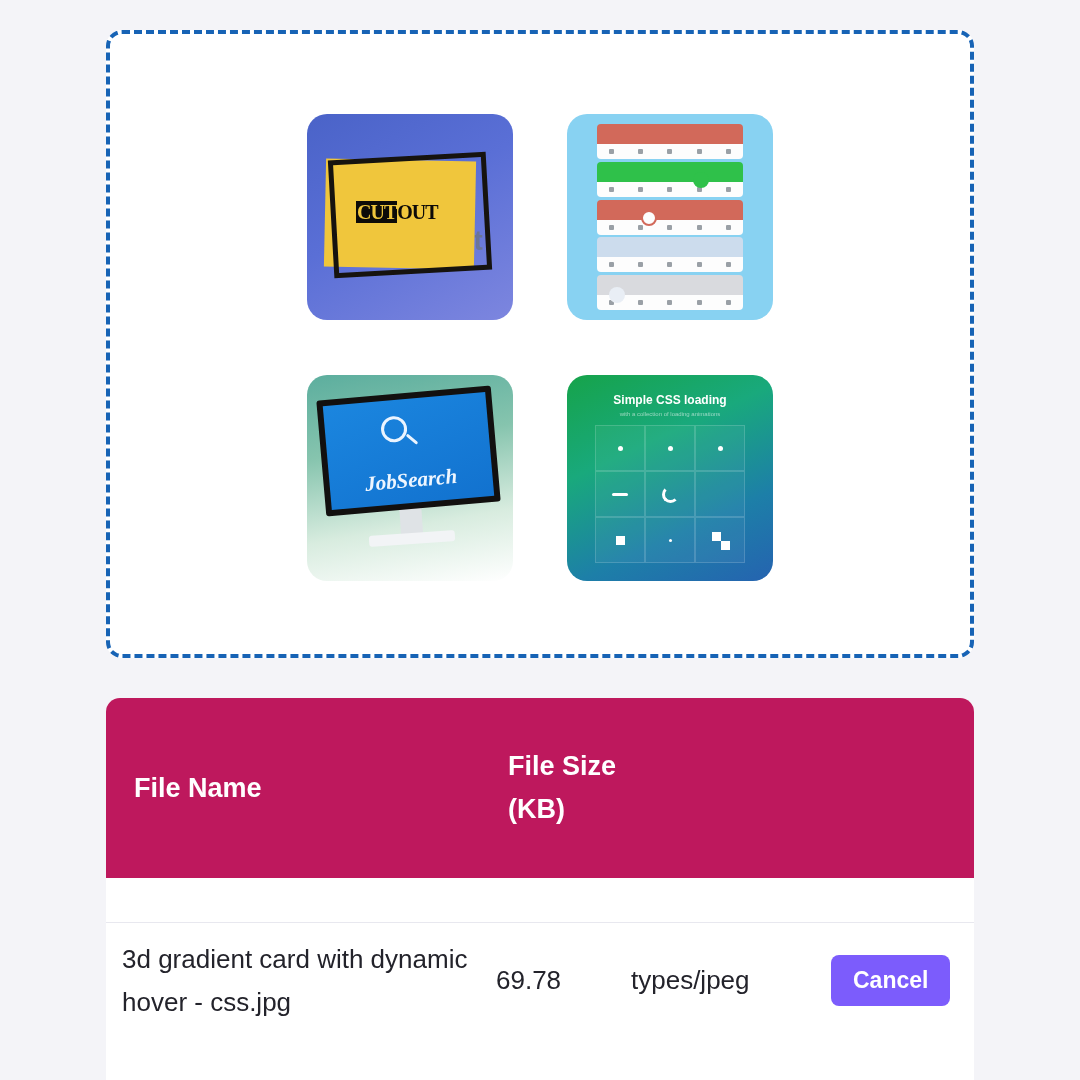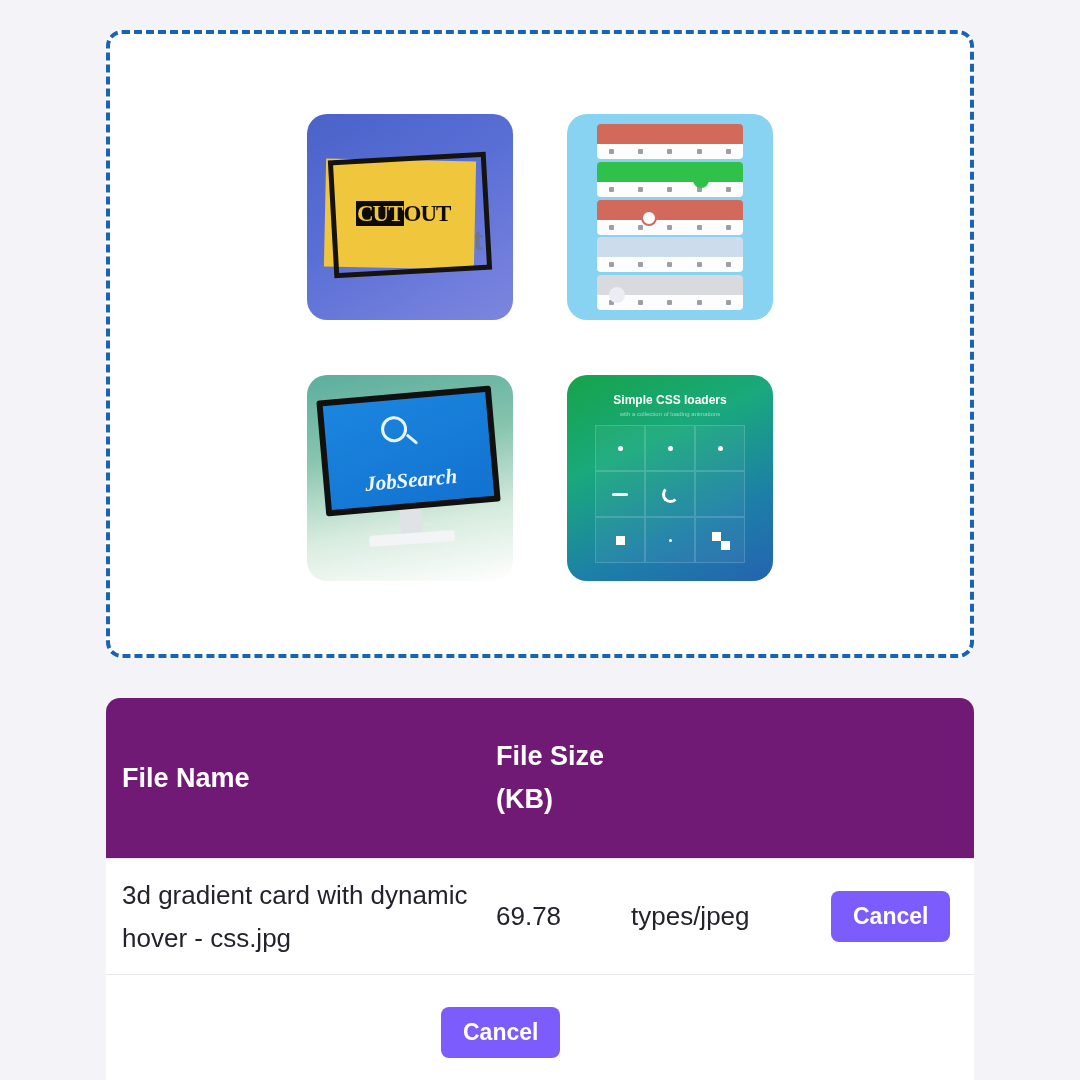--- a/index.html
+++ b/index.html
@@ -56,21 +56,21 @@
     transform: rotate(-3.2deg);
   }
   .t1 .sticker {
     position: absolute; left: 18px; top: 46px;
     width: 150px; height: 108px;
     background: #f0c63c;
     transform: rotate(1.2deg);
   }
   .t1 .cut {
     position: absolute; left: 49px; top: 87px;
-    font-size: 23px; font-weight: 800; color: #0d0b08;
+    font-size: 20px; font-weight: 800; color: #0d0b08;
     letter-spacing: -1px; font-family: "Liberation Serif", serif;
   }
   .t1 .cut b { background: #0d0b08; color: #f0c63c; padding: 0 1px; }
 
   
   .t2 { background: #88d2f2; padding: 10px 30px; display: flex; flex-direction: column; justify-content: space-between; }
   .navmock { border-radius: 4px; overflow: hidden; position: relative; }
   .navmock .band { height: 20px; }
   .navmock .strip {
     height: 15px; background: #fdfdfd;
@@ -163,40 +163,42 @@
   
   .table {
     position: absolute;
     left: 106px; top: 698px;
     width: 868px;
     background: #ffffff;
     border-radius: 14px 14px 0 0;
     overflow: hidden;
   }
   .thead {
-    background: #701a75;
+    background: #be185d;
     display: flex; align-items: center;
-    height: 160px;
+    height: 180px;
+    padding-left: 12px;
   }
   .thead .th {
     color: #ffffff;
     font-size: 27px;
     font-weight: 700;
     line-height: 43px;
   }
   .col-name { width: 390px; padding-left: 16px; }
   .col-size { width: 135px; }
   .col-type { width: 200px; }
   .col-act  { width: 143px; }
 
   .trow {
     display: flex; align-items: center;
     min-height: 116px;
     border-top: 1px solid #e8e8ef;
     padding: 14px 0;
+    margin-top: 44px;
   }
   .trow:first-of-type { border-top: none; }
   .td {
     font-size: 26px; color: #23232b; line-height: 43px;
   }
   .td.name { padding-left: 16px; }
   .cancel-btn {
     display: inline-block;
     background: #7c5cfc; color: #ffffff;
     border: none; border-radius: 8px;
@@ -283,21 +285,21 @@
         <div class="foot"></div>
         <div class="monitor">
           <div class="screen">
             <div class="mag"></div>
             <div class="js-label">JobSearch</div>
           </div>
         </div>
       </div>
 
       <div class="thumb t4">
-        <div class="title">Simple CSS loaders</div>
+        <div class="title">Simple CSS loading</div>
         <div class="sub">with a collection of loading animations</div>
         <div class="grid">
           <div class="cell">
               <span class="dot"></span>
             </div>
           <div class="cell">
               <span class="dot"></span>
             </div>
           <div class="cell">
               <span class="dot"></span>

